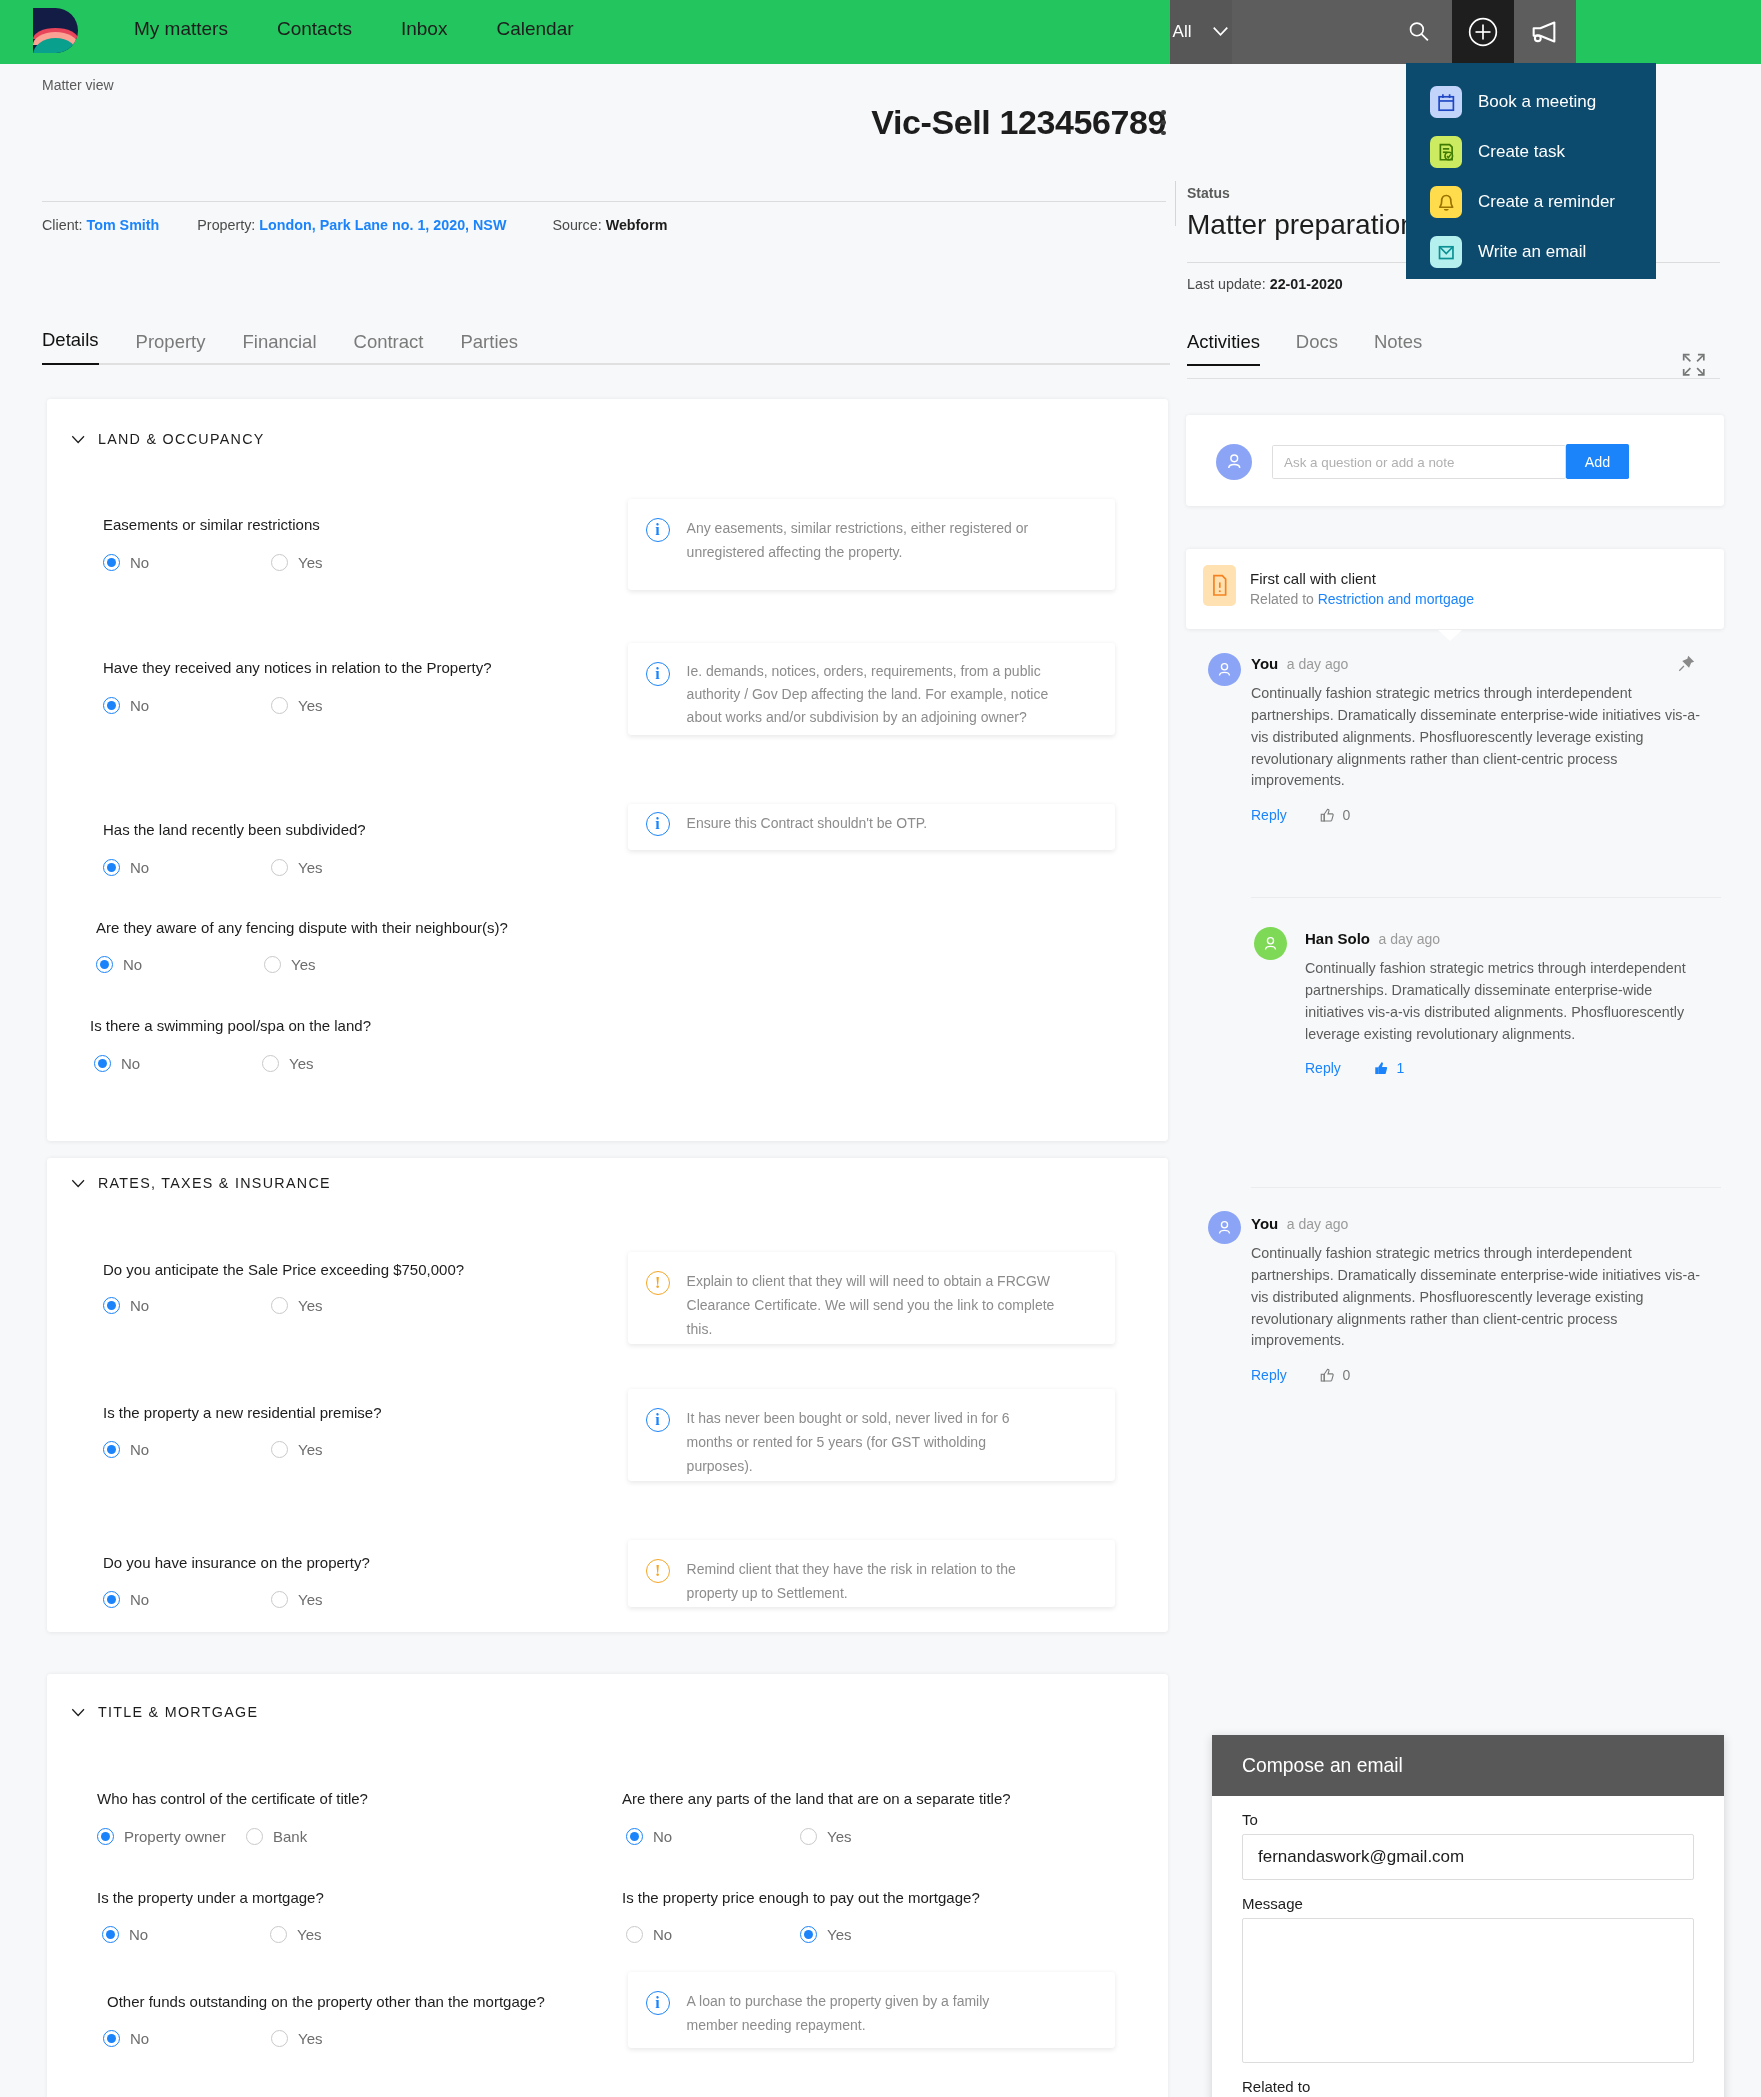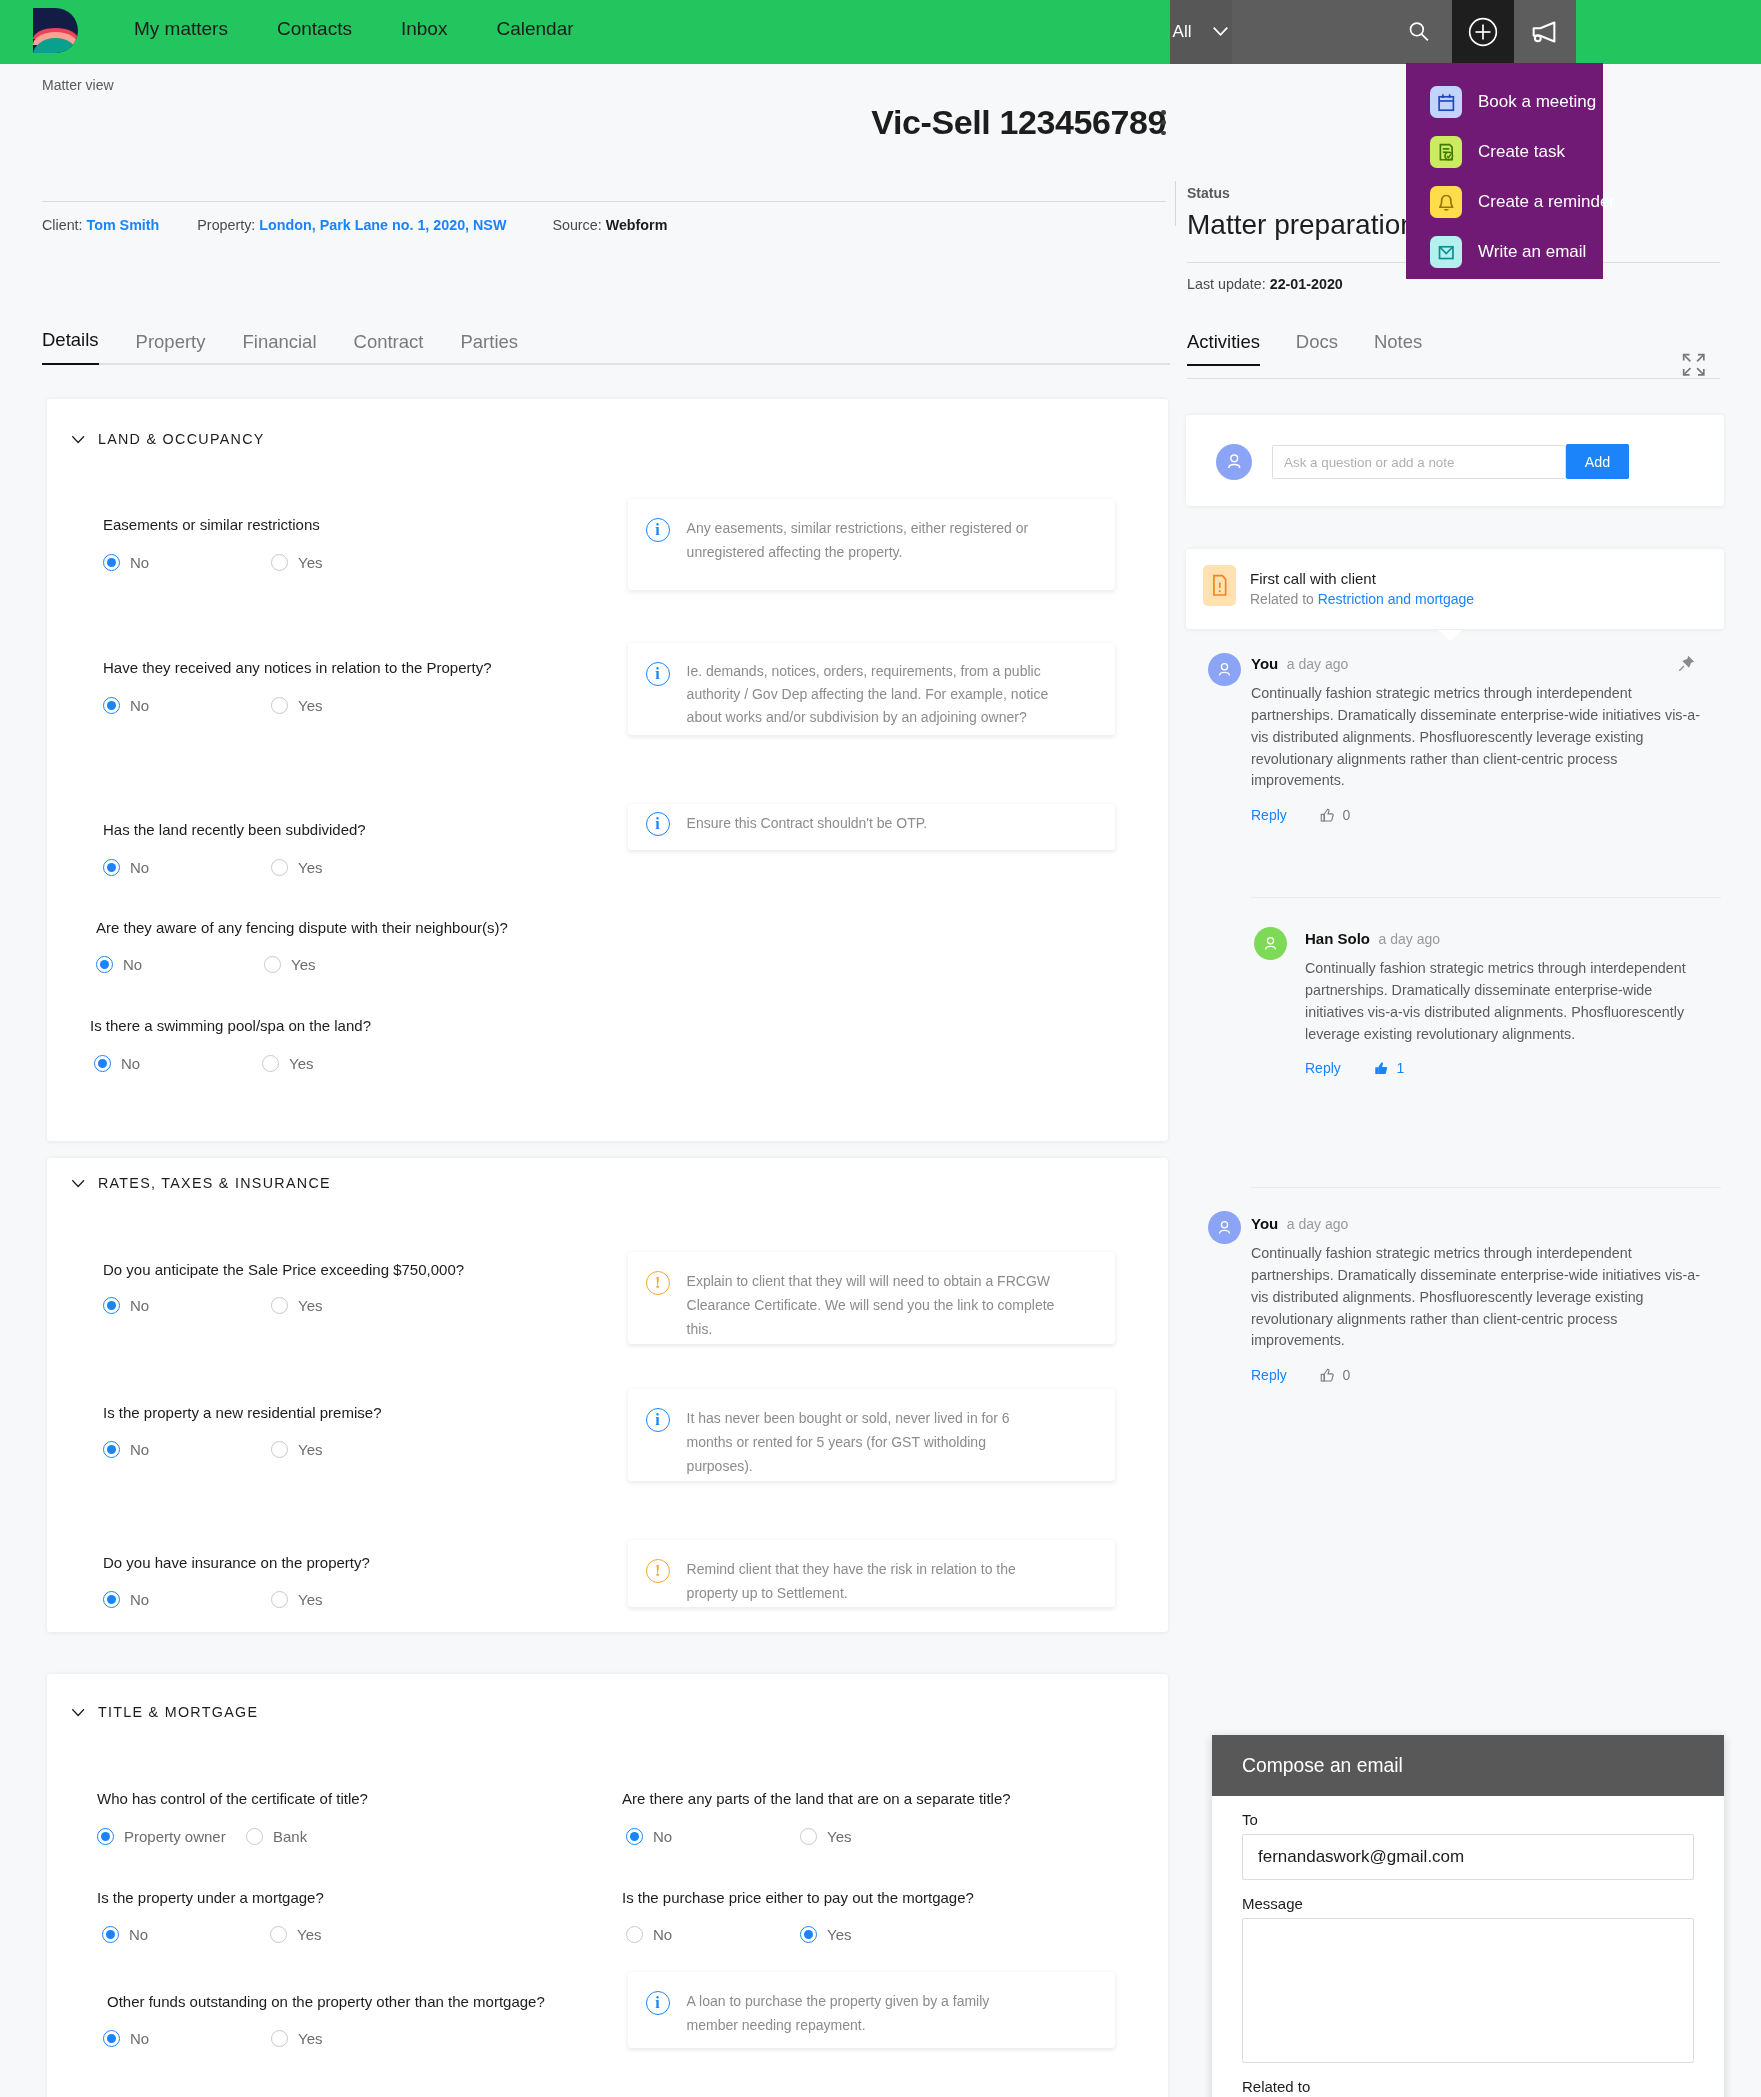--- a/index.html
+++ b/index.html
@@ -30,22 +30,22 @@
   .search-block { position: absolute; left: 1170px; top: 0; height: 64px; display: flex; }
   .search-scope { width: 62px; height: 64px; background: #575757; color: #fff;
                   display: flex; align-items: center; justify-content: center; gap: 21px; font-size: 17px; }
   .chev { font-size: 14.3px; line-height: 1; }
   .search-field { width: 220px; height: 64px; background: #5d5d5d; position: relative; }
   .search-icon { position: absolute; right: 22px; top: 50%; transform: translateY(-50%); }
   .plus-cell { width: 62px; height: 64px; background: #1e1e1e; display: flex; align-items: center; justify-content: center; }
   .mega-cell { width: 62px; height: 64px; background: #5d5d5d; display: flex; align-items: center; justify-content: center; }
 
   
-  .create-menu { position: absolute; left: 1406px; top: 63px; width: 197px; height: 216px;
-                 background: #701a75; z-index: 40; padding: 14.3px 0 0 0; }
+  .create-menu { position: absolute; left: 1406px; top: 63px; width: 250px; height: 216px;
+                 background: #0c4a6e; z-index: 40; padding: 14.3px 0 0 0; }
   .cm-item { display: flex; align-items: center; height: 50px; padding-left: 24px; cursor: pointer; }
   .cm-ico { width: 32px; height: 32px; border-radius: 6.7px; display: flex; align-items: center; justify-content: center; flex: 0 0 auto; }
   .cm-ico.blue { background: #c3d4fb; }
   .cm-ico.green { background: #cdeb61; }
   .cm-ico.yellow { background: #ffdc4b; }
   .cm-ico.cyan { background: #b3f0ee; }
   .cm-label { color: #fff; font-size: 17px; margin-left: 16px; white-space: nowrap; }
 
   
   .matter-head { position: absolute; left: 0; top: 64px; width: 1762px; height: 176px; }
@@ -472,21 +472,21 @@
   <div class="radio" style="width:168px;">
     <span class="rb on"></span>
     <span class="rb-label">No</span>
   </div>
   <div class="radio">
     <span class="rb"></span>
     <span class="rb-label">Yes</span>
   </div>
 </div>
 
-<div class="q-label" style="left:622px; top:1889px;">Is the purchase price either to pay out the mortgage?</div>
+<div class="q-label" style="left:622px; top:1889px;">Is the property price enough to pay out the mortgage?</div>
 <div class="radio-row" style="left:626px; top:1926px;">
   <div class="radio" style="width:174px;">
     <span class="rb"></span>
     <span class="rb-label">No</span>
   </div>
   <div class="radio">
     <span class="rb on"></span>
     <span class="rb-label">Yes</span>
   </div>
 </div>

